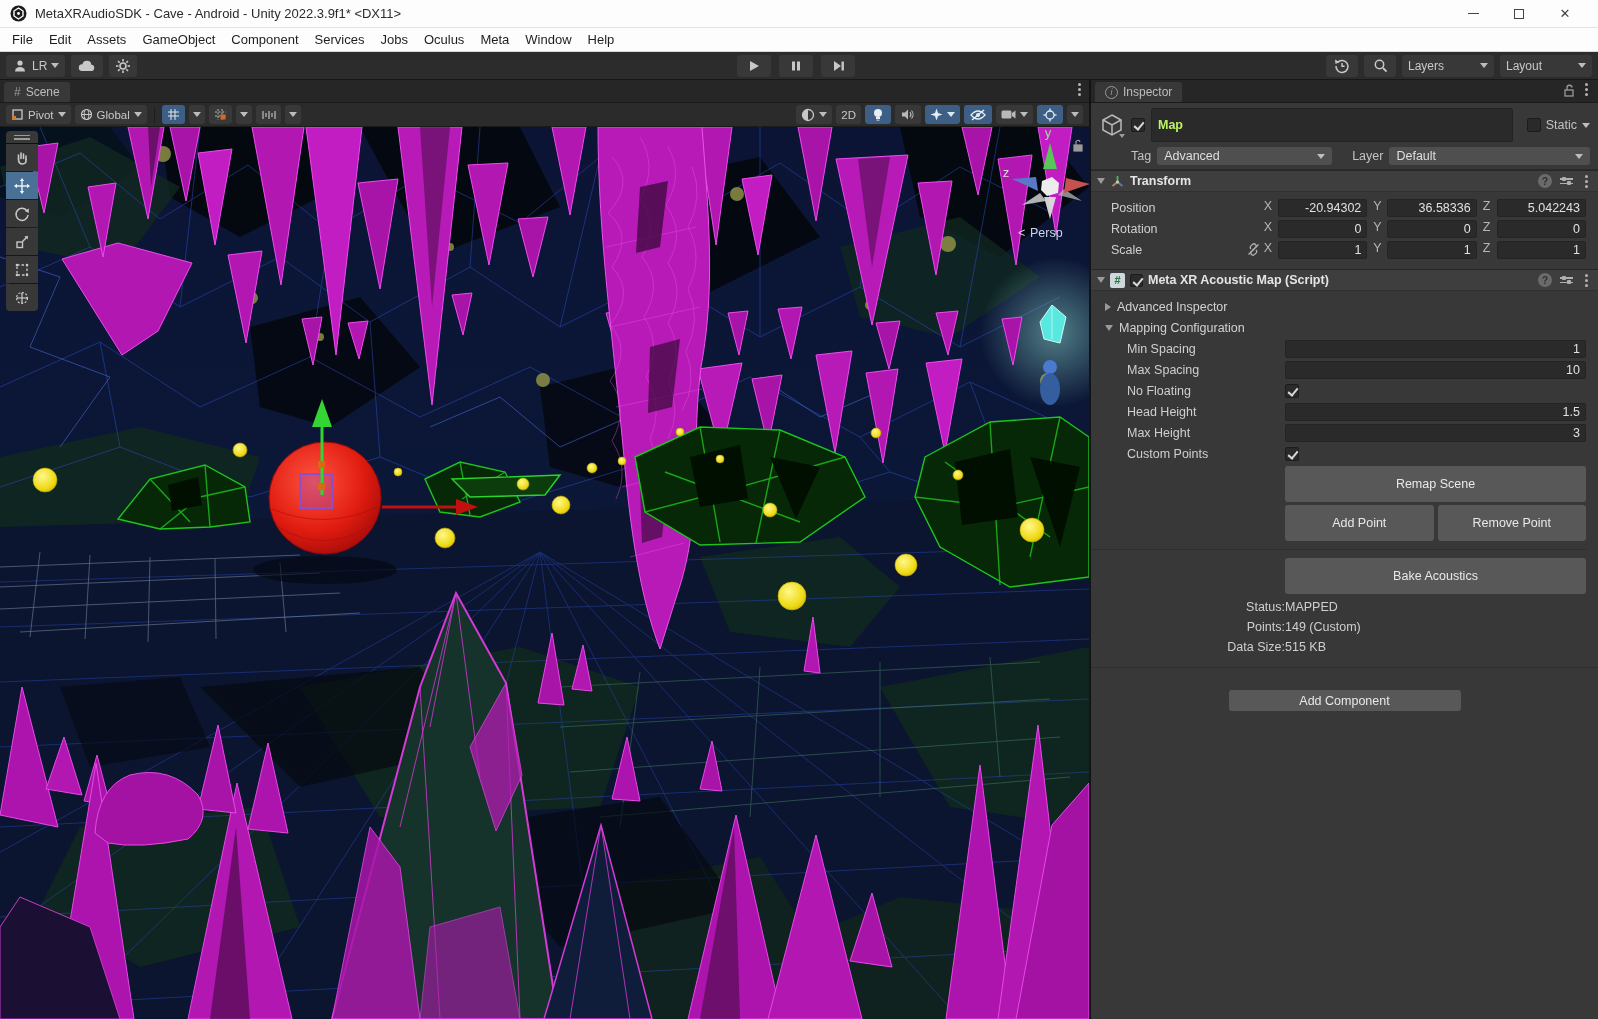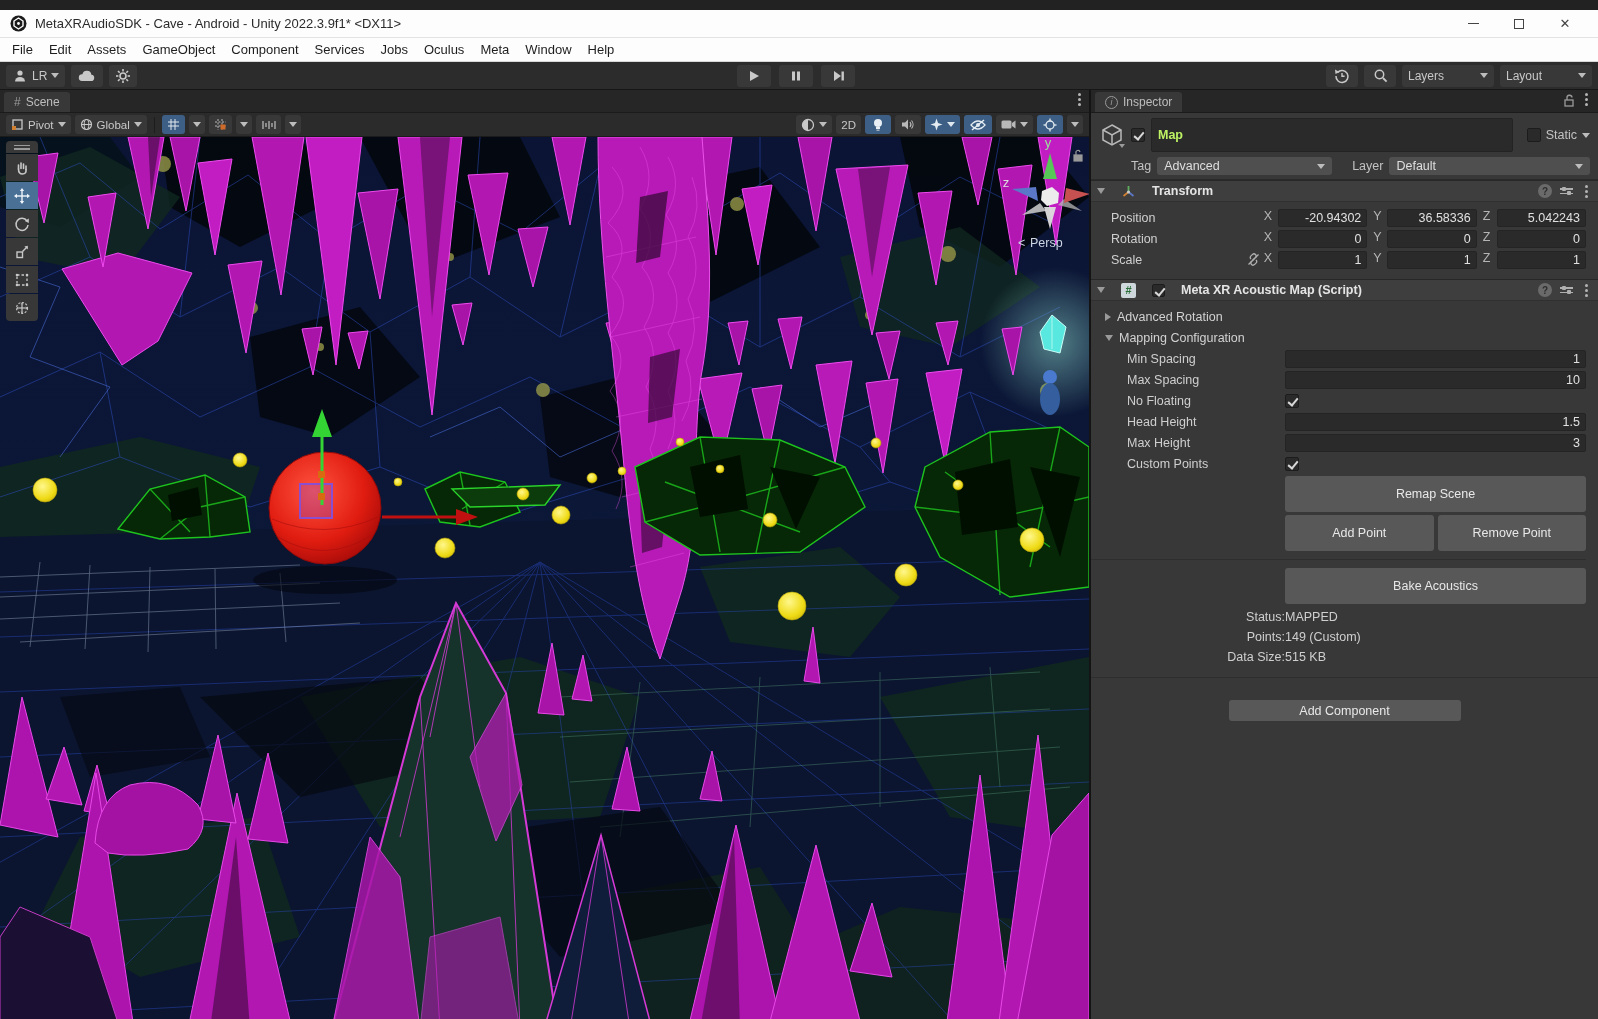--- a/index.html
+++ b/index.html
@@ -1,19 +1,19 @@
 <!DOCTYPE html>
 <html><head>
 <meta charset="utf-8">
 <style>
   * { margin:0; padding:0; box-sizing:border-box; }
   html,body { width:1598px; height:1019px; overflow:hidden; background:#222;
     font-family:"Liberation Sans", sans-serif; -webkit-font-smoothing:antialiased; }
   .titlebar { height:28px; background:#fdfdfd; display:flex; align-items:center; padding:0 10px;
-    color:#2b2b2b; font-size:13px; border-bottom:1px solid #e3e3e3;margin-top:10px; }
+    color:#2b2b2b; font-size:13px; border-bottom:1px solid #e3e3e3; }
   .titlebar .title { margin-left:8px; }
   .win-controls { margin-left:auto; display:flex; align-items:center; gap:0; }
   .win-btn { width:46px; height:27px; display:flex; align-items:center; justify-content:center; color:#444; font-size:13px; }
   .min-glyph { width:11px; height:1px; background:#444; display:inline-block; }
   .max-glyph { width:10px; height:10px; border:1px solid #444; display:inline-block; }
   .menubar { height:24px; background:#fdfdfd; display:flex; align-items:center; padding:0 4px;
     color:#1e1e1e; font-size:13px; border-bottom:1px solid #d8d8d8; }
   .menu-item { padding:0 8px; cursor:default; }
   .toolbar { height:28px; background:#2c2c2c; border-bottom:1px solid #171717; display:flex; align-items:center; padding:0 6px; position:relative; }
   .tbtn { background:#383838; border-radius:3px; height:22px; display:flex; align-items:center; justify-content:center;
@@ -52,21 +52,21 @@
   .cb { width:14px; height:14px; background:#2a2a2a; border:1px solid #1c1c1c; border-radius:2px; position:relative; flex:none; }
   .cb.checked::after { content:""; position:absolute; left:4px; top:1px; width:4px; height:8px;
     border:solid #d8d8d8; border-width:0 2px 2px 0; transform:rotate(40deg); }
   .taglayer { margin-top:5px; gap:6px; padding-left:32px; }
   .lab { color:#c2c2c2; }
   .dd { background:#4f4f4f; border-radius:3px; height:18px; display:flex; align-items:center; gap:6px; padding:0 7px; color:#dfdfdf; }
   .dd .caret { margin-left:auto; }
   .dd.tag { width:175px; }
   .dd.layer { flex:1; }
   .comp-header { height:22px; background:#3e3e3e; border-top:1px solid #272727; border-bottom:1px solid #303030;
-    display:flex; align-items:center; gap:16px; padding:0 6px; font-weight:bold; color:#e4e4e4; }
+    display:flex; align-items:center; gap:5px; padding:0 6px; font-weight:bold; color:#e4e4e4; }
   .comp-header .right { margin-left:auto; display:flex; align-items:center; gap:8px; }
   .help-ic { width:14px; height:14px; border-radius:50%; background:#6a6a6a; color:#2e2e2e; font-size:10px; font-weight:bold;
     display:flex; align-items:center; justify-content:center; }
   .preset-ic { display:flex; flex-direction:column; gap:3px; }
   .preset-ic i { width:13px; height:1.5px; background:#b0b0b0; position:relative; }
   .preset-ic i::after { content:""; position:absolute; top:-1.5px; width:4px; height:4px; background:#b0b0b0; border-radius:1px; }
   .preset-ic i:first-child::after { left:2px; } .preset-ic i:last-child::after { right:2px; }
   .arrow-d { width:0; height:0; border-left:4px solid transparent; border-right:4px solid transparent; border-top:6px solid #9a9a9a; display:inline-block; }
   .arrow-r { width:0; height:0; border-top:4px solid transparent; border-bottom:4px solid transparent; border-left:6px solid #9a9a9a; display:inline-block; }
   .comp-body { padding:4px 12px 8px 0; }
@@ -827,21 +827,21 @@
         <span class="kebab">
             <i></i>
             <i></i>
             <i></i>
           </span>
       </span>
     </div>
     <div class="comp-body">
       <div class="fold">
         <span class="arrow-r"></span>
-        <span>Advanced Rotation</span>
+        <span>Advanced Inspector</span>
       </div>
       <div class="fold">
         <span class="arrow-d"></span>
         <span>Mapping Configuration</span>
       </div>
       <div class="prow srow">
         <span class="plab2">Min Spacing</span>
         <span class="fld">1</span>
       </div>
       <div class="prow srow">

